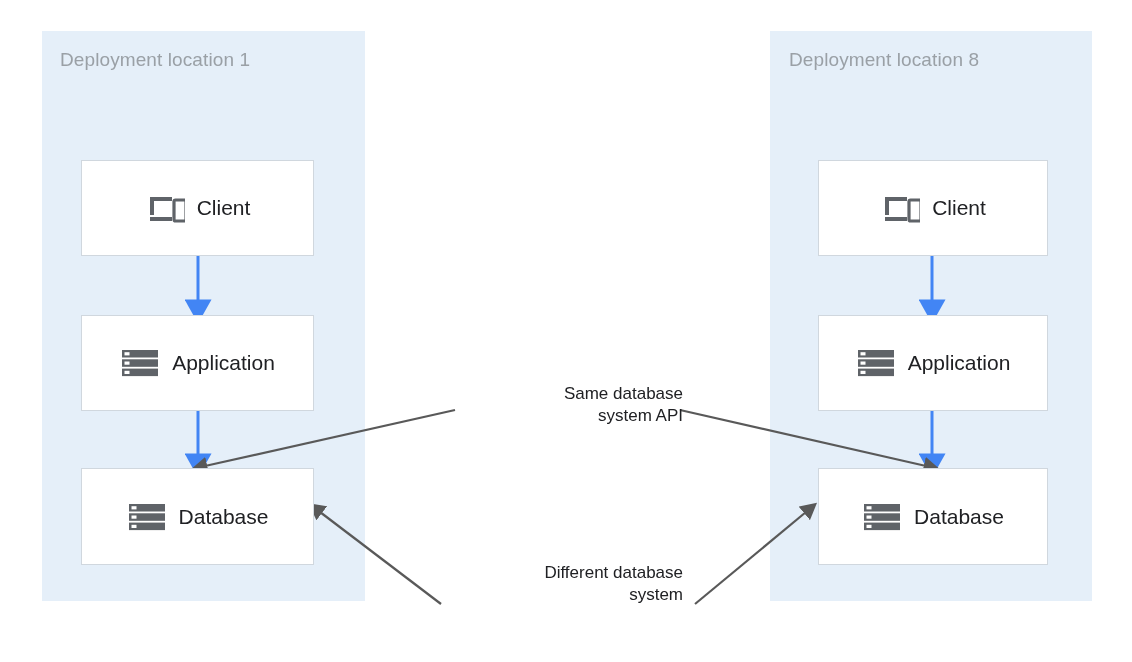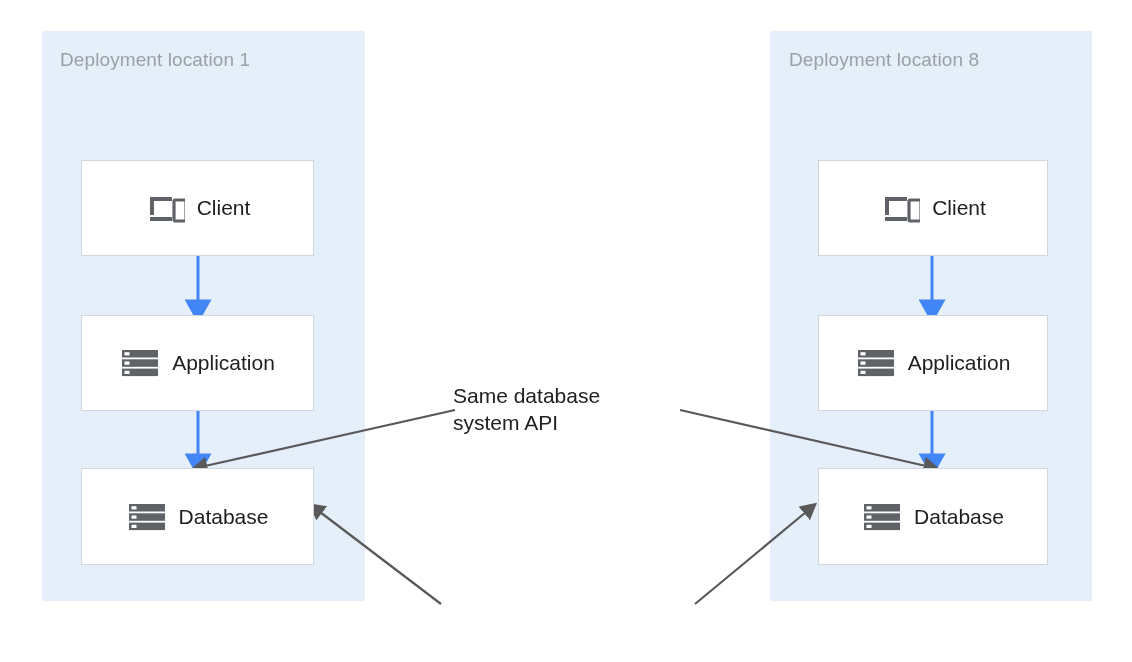--- a/index.html
+++ b/index.html
@@ -53,23 +53,23 @@
     position: absolute;
     left: 0;
     top: 0;
     width: 1132px;
     height: 662px;
     pointer-events: none;
   }
   .annotation {
     position: absolute;
     color: #202124;
-    font-size: 21px;
+    font-size: 17px;
     line-height: 1.28;
-    text-align: left;
+    text-align: right;
     white-space: pre-line;
   }
 </style>
 </head>
 <body>
 
 <div id="canvas">
 
   <div class="panel" style="left:42px; top:31px; width:323px; height:570px;"></div>
   <div class="panel-label" style="left:60px; top:49px;">Deployment location 1</div>
@@ -174,14 +174,16 @@
         <rect x="2" y="25.6" width="36" height="7.5" fill="#5f6368"></rect>
         <rect x="4.5" y="27.8" width="5" height="3.2" fill="#ffffff"></rect>
       </svg>
     </span>
     <span class="node-label">Database</span>
   </div>
 
   <div class="annotation" style="left:453px; top:383px; width:230px;">Same database
 system API</div>
 
+  <div class="annotation" style="left:453px; top:562px; width:230px;">Different database
+system</div>
 
 </div>
 
 </body></html>

